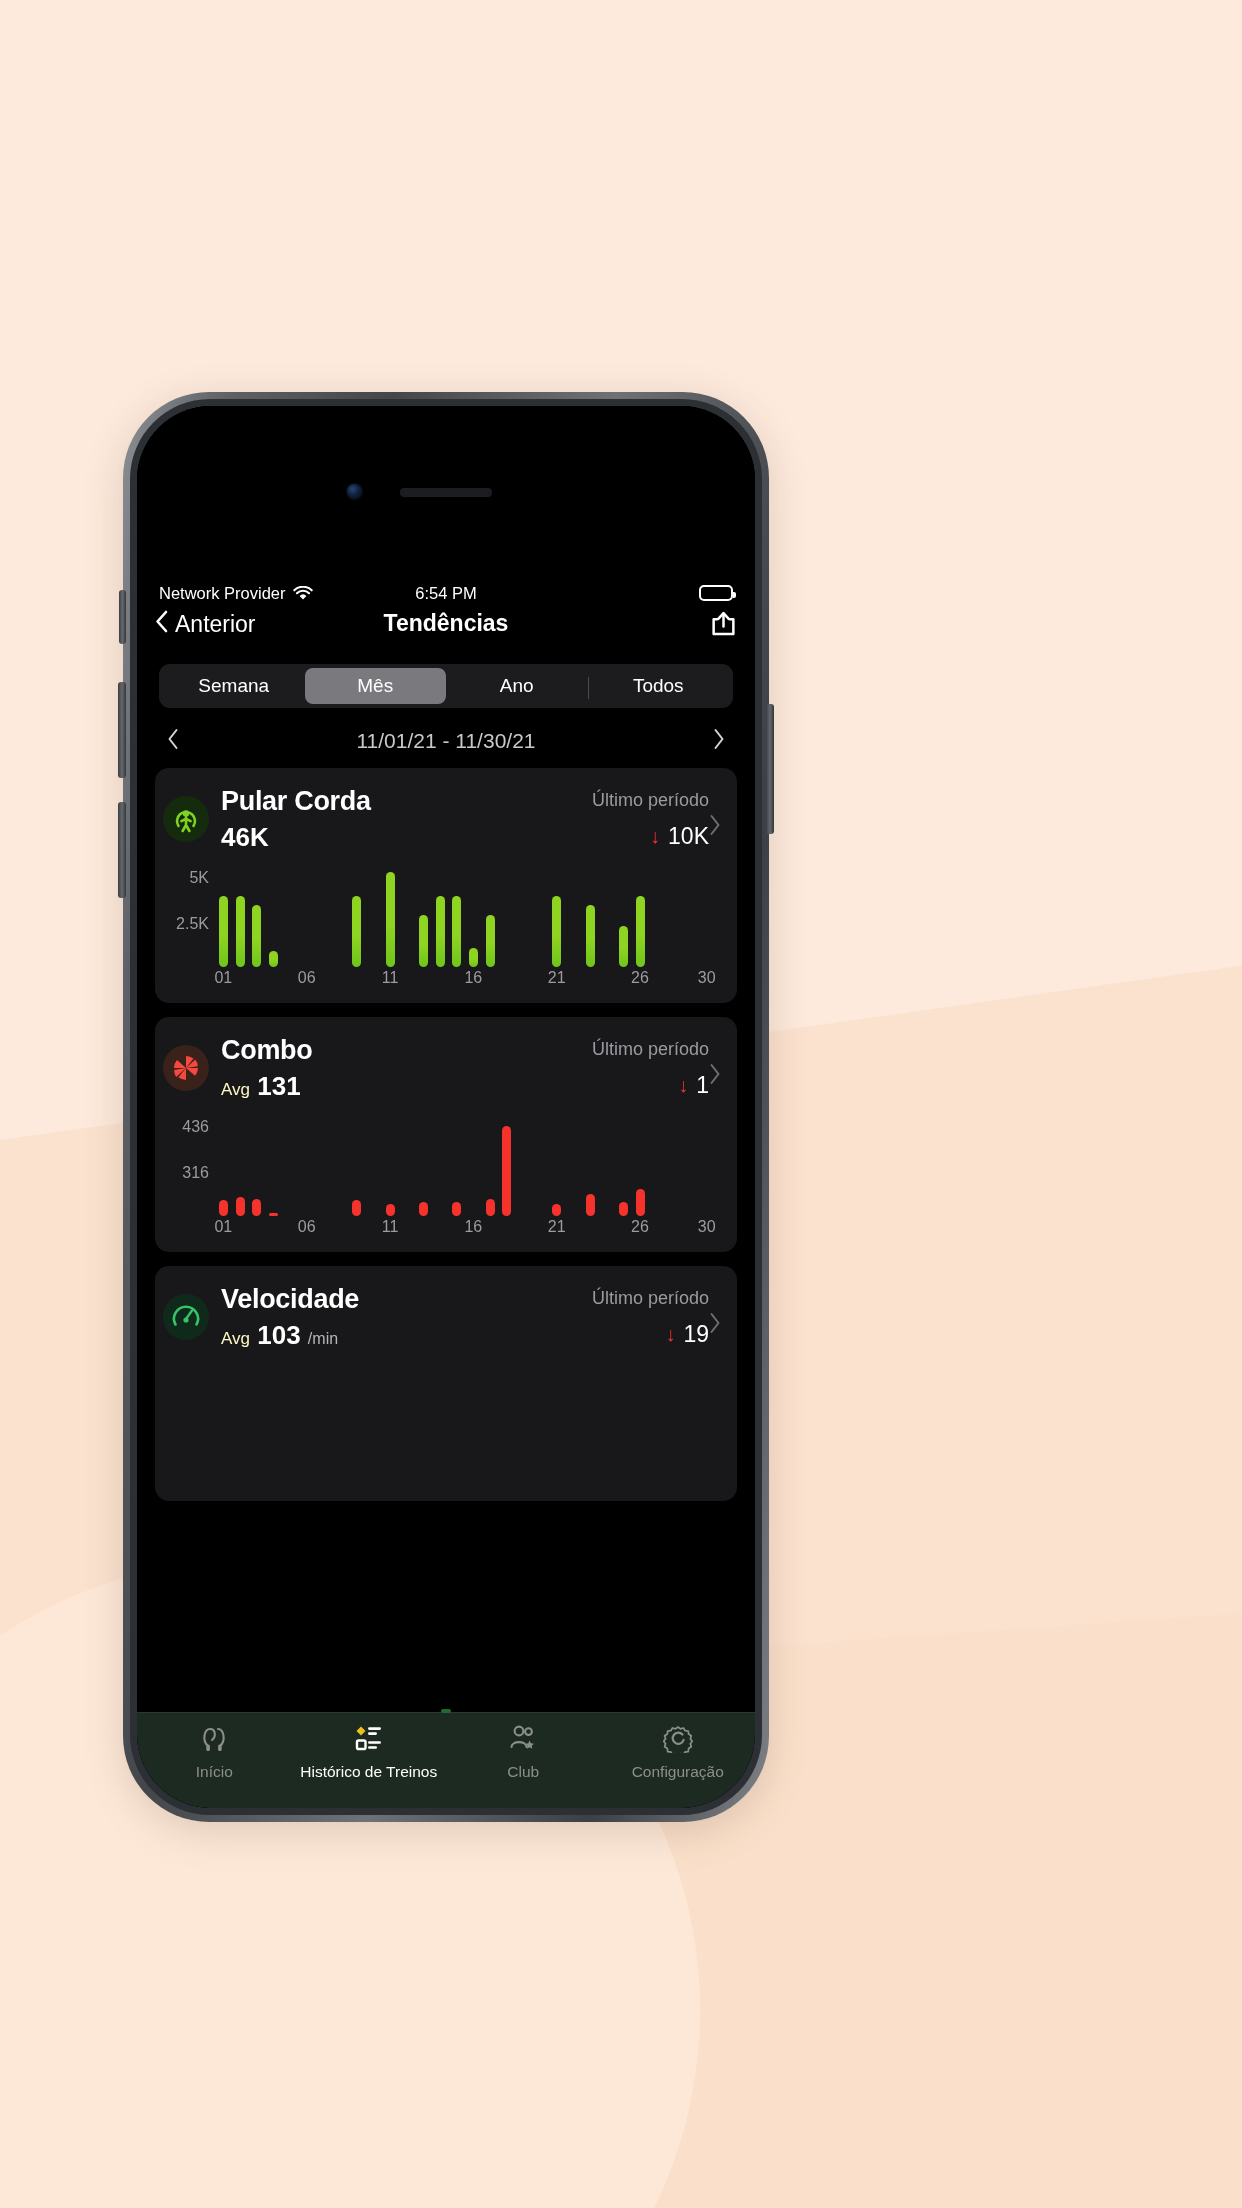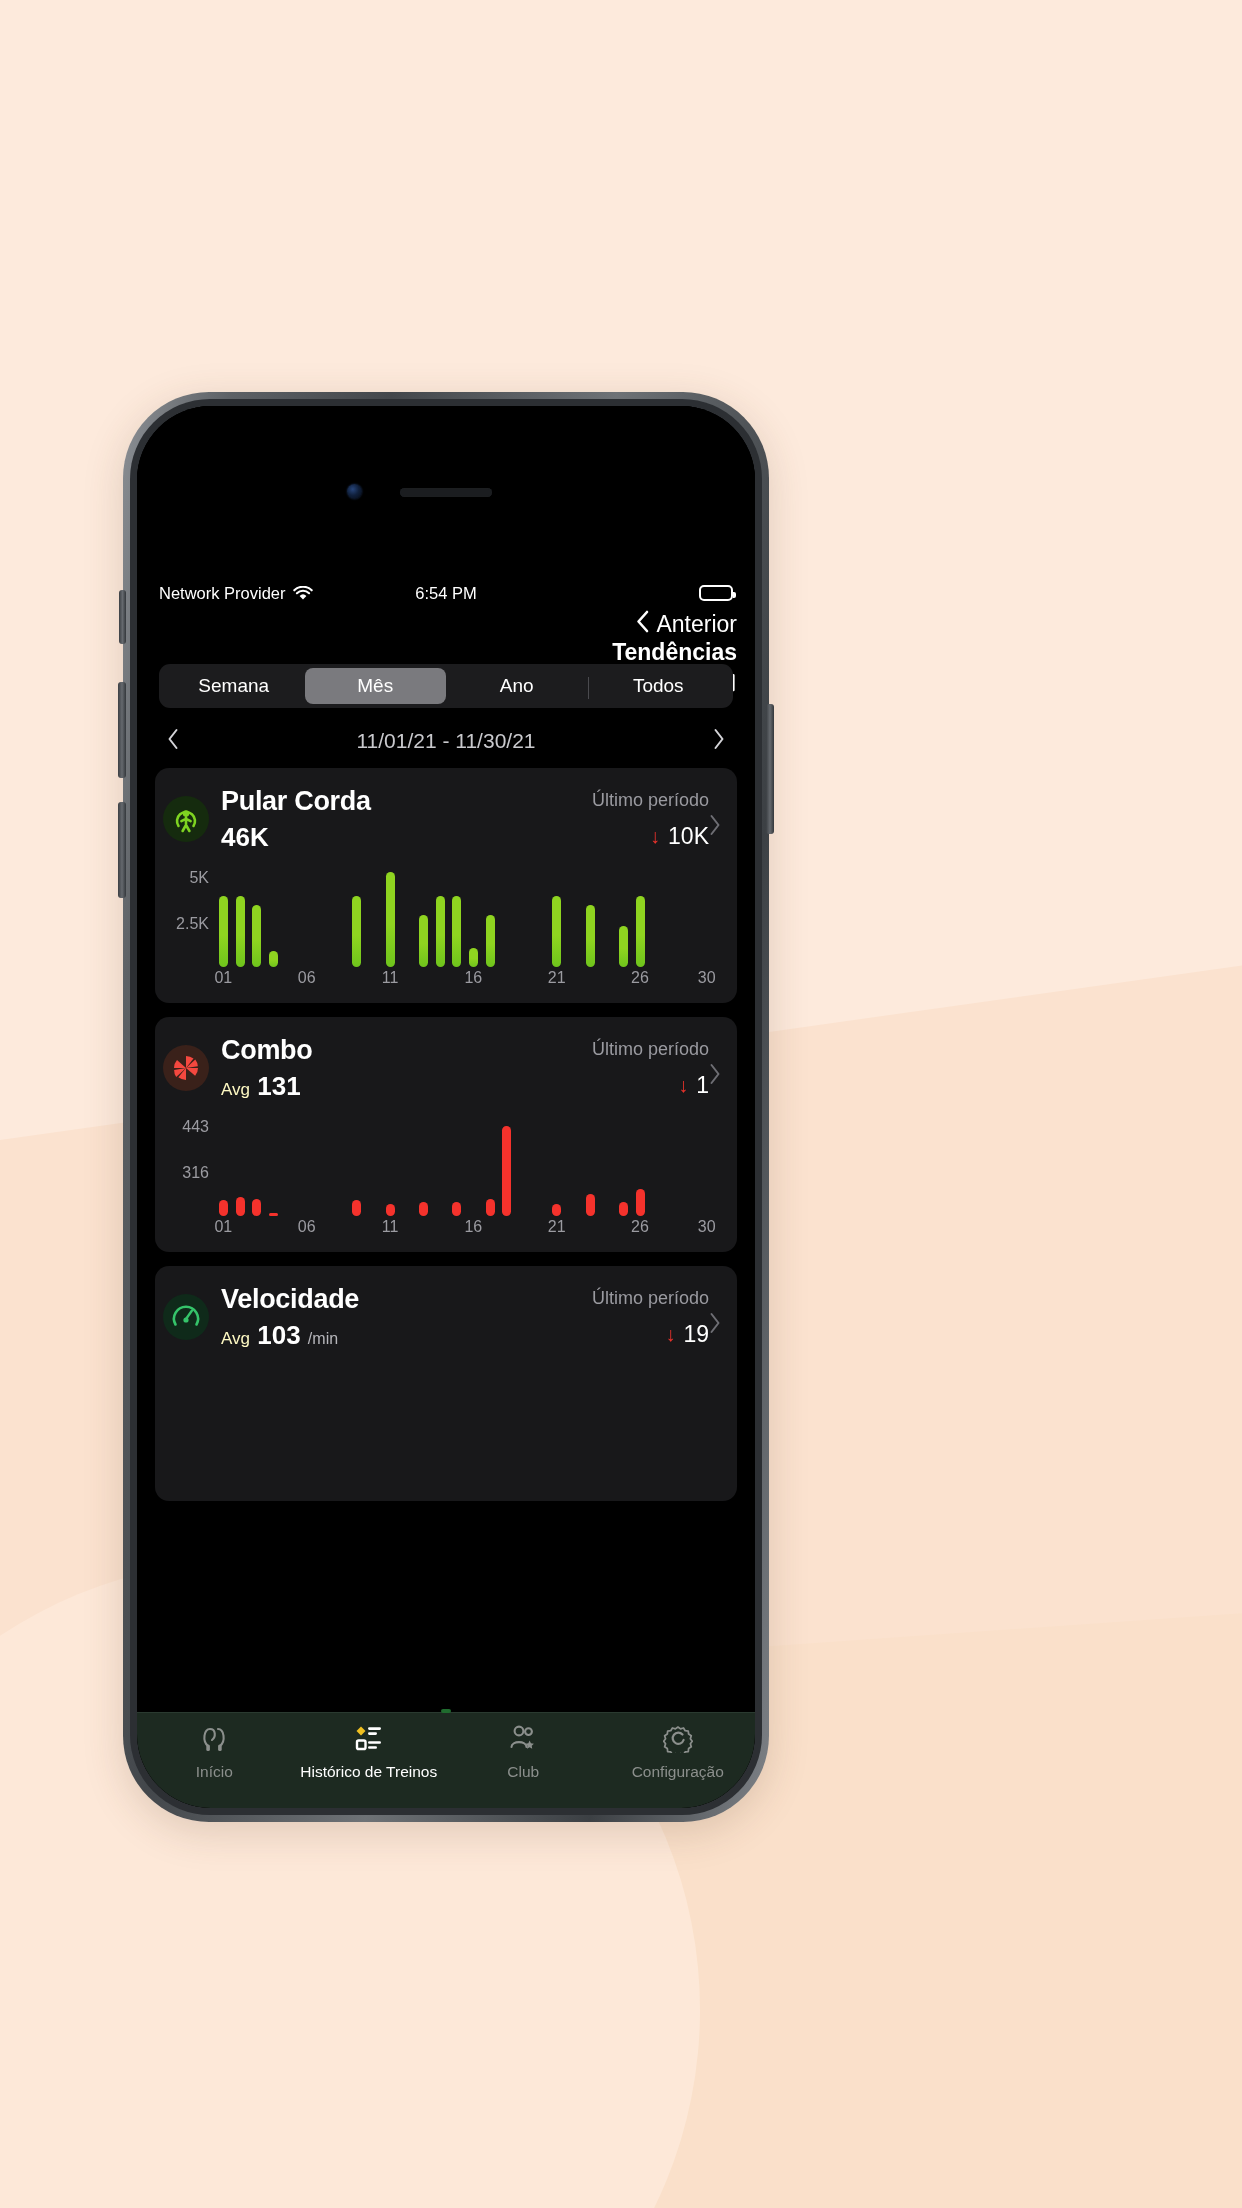--- a/index.html
+++ b/index.html
@@ -142,22 +142,22 @@
   .battery::after {
     content:''; position:absolute; right:-5px; top:5px;
     width:3px; height:6px; border-radius:0 2px 2px 0; background:#fff;
   }
   .battery .level { height:100%; width:100%; background:#fff; border-radius:2px; }
 
   
   .navbar {
     position: absolute; left: 0; top: 204px;
     width: 618px; height: 52px;
-    display: flex; align-items: flex-end;
-    padding: 0 18px; box-sizing: border-box; flex-direction: column;
+    display: flex; align-items: flex-start;
+    padding: 0 18px; box-sizing: border-box;
   }
   .nav-back {
     display:flex; align-items:center; gap:7px;
     font-size: 23px; color:#fff; flex: 1 1 0;
   }
   .nav-title {
     font-size: 23px; font-weight: 600; flex: 0 0 auto;
   }
   .nav-share { flex: 1 1 0; display:flex; justify-content:flex-end; }
 
@@ -445,21 +445,21 @@
                   <span>1</span>
                 </div>
               </div>
               <span class="head-chev">
                 <svg width="12" height="22" viewBox="0 0 12 22">
                     <path d="M2.5 2 L9.5 11 L2.5 20" stroke="#6e6e74" stroke-width="2" fill="none" stroke-linecap="round" stroke-linejoin="round"></path>
                   </svg>
               </span>
             </div>
             <div class="chart">
-              <div class="ylab" style="top:2px">443</div>
+              <div class="ylab" style="top:2px">436</div>
               <div class="ylab" style="top:48px">316</div>
               <div class="plot" id="plot1">
                   <div class="bar" style="left: 0.766667%; height: 15.7143%; background: linear-gradient(rgb(245, 50, 44) 0%, rgb(245, 50, 44) 55%, rgb(245, 50, 44) 100%);"></div>
                   <div class="bar" style="left: 4.1%; height: 19.2857%; background: linear-gradient(rgb(245, 50, 44) 0%, rgb(245, 50, 44) 55%, rgb(245, 50, 44) 100%);"></div>
                   <div class="bar" style="left: 7.43333%; height: 17.1429%; background: linear-gradient(rgb(245, 50, 44) 0%, rgb(245, 50, 44) 55%, rgb(245, 50, 44) 100%);"></div>
                   <div class="bar" style="left: 10.7667%; height: 3%; background: linear-gradient(rgb(245, 50, 44) 0%, rgb(245, 50, 44) 55%, rgb(245, 50, 44) 100%);"></div>
                   <div class="bar" style="left: 27.4333%; height: 15.7143%; background: linear-gradient(rgb(245, 50, 44) 0%, rgb(245, 50, 44) 55%, rgb(245, 50, 44) 100%);"></div>
                   <div class="bar" style="left: 34.1%; height: 12.1429%; background: linear-gradient(rgb(245, 50, 44) 0%, rgb(245, 50, 44) 55%, rgb(245, 50, 44) 100%);"></div>
                   <div class="bar" style="left: 40.7667%; height: 14.2857%; background: linear-gradient(rgb(245, 50, 44) 0%, rgb(245, 50, 44) 55%, rgb(245, 50, 44) 100%);"></div>
                   <div class="bar" style="left: 47.4333%; height: 14.2857%; background: linear-gradient(rgb(245, 50, 44) 0%, rgb(245, 50, 44) 55%, rgb(245, 50, 44) 100%);"></div>

